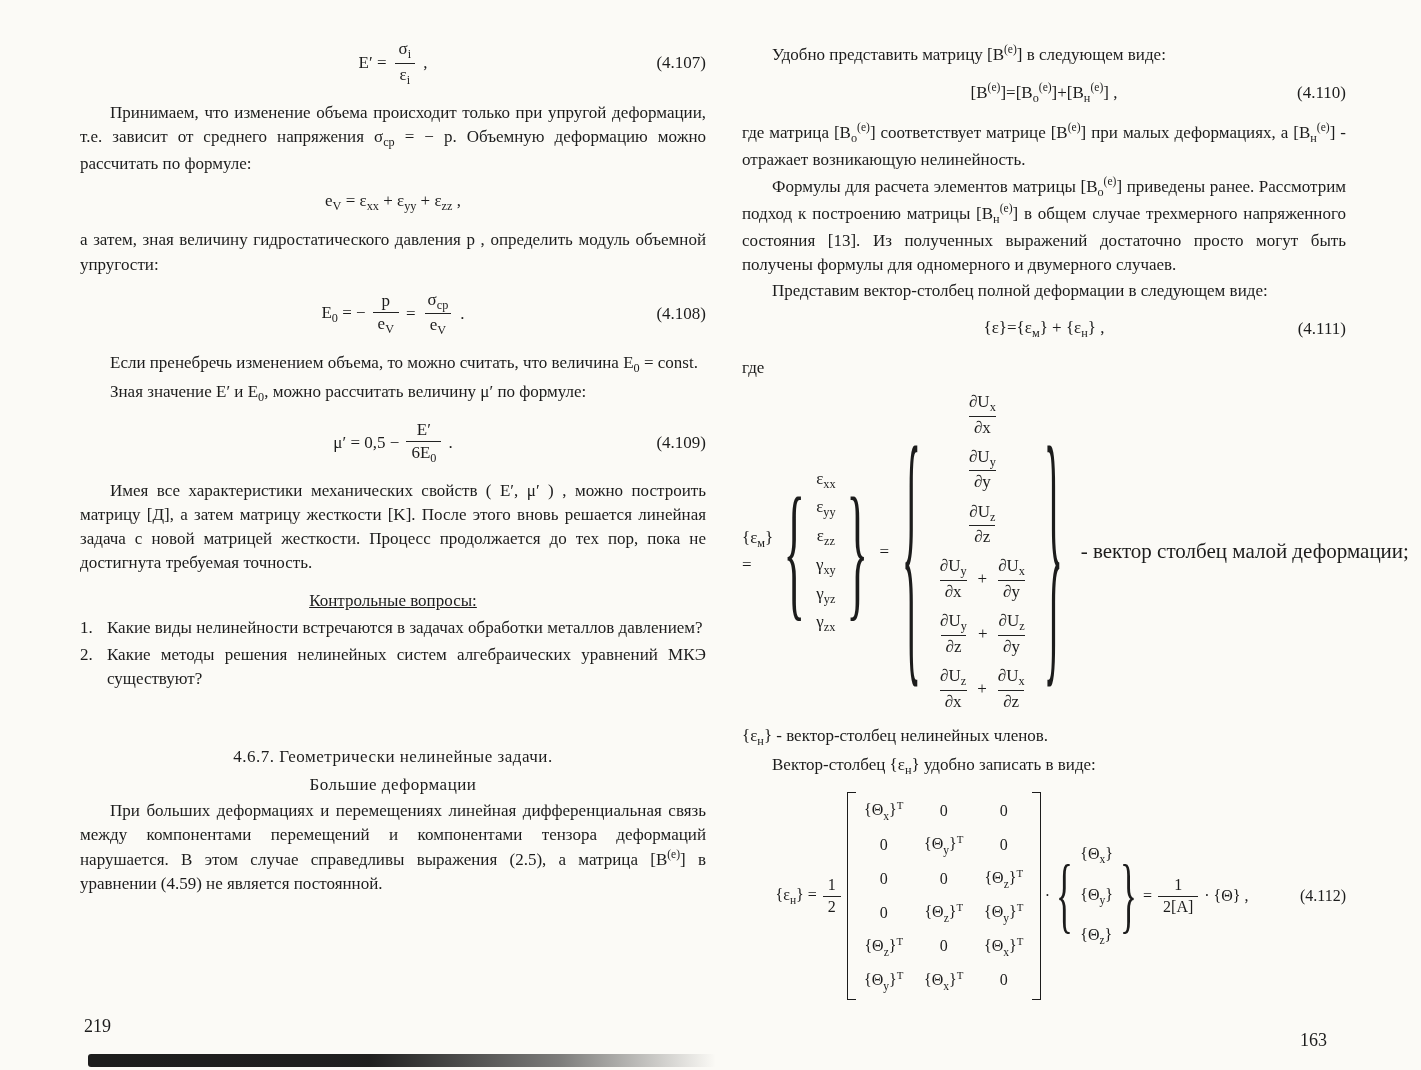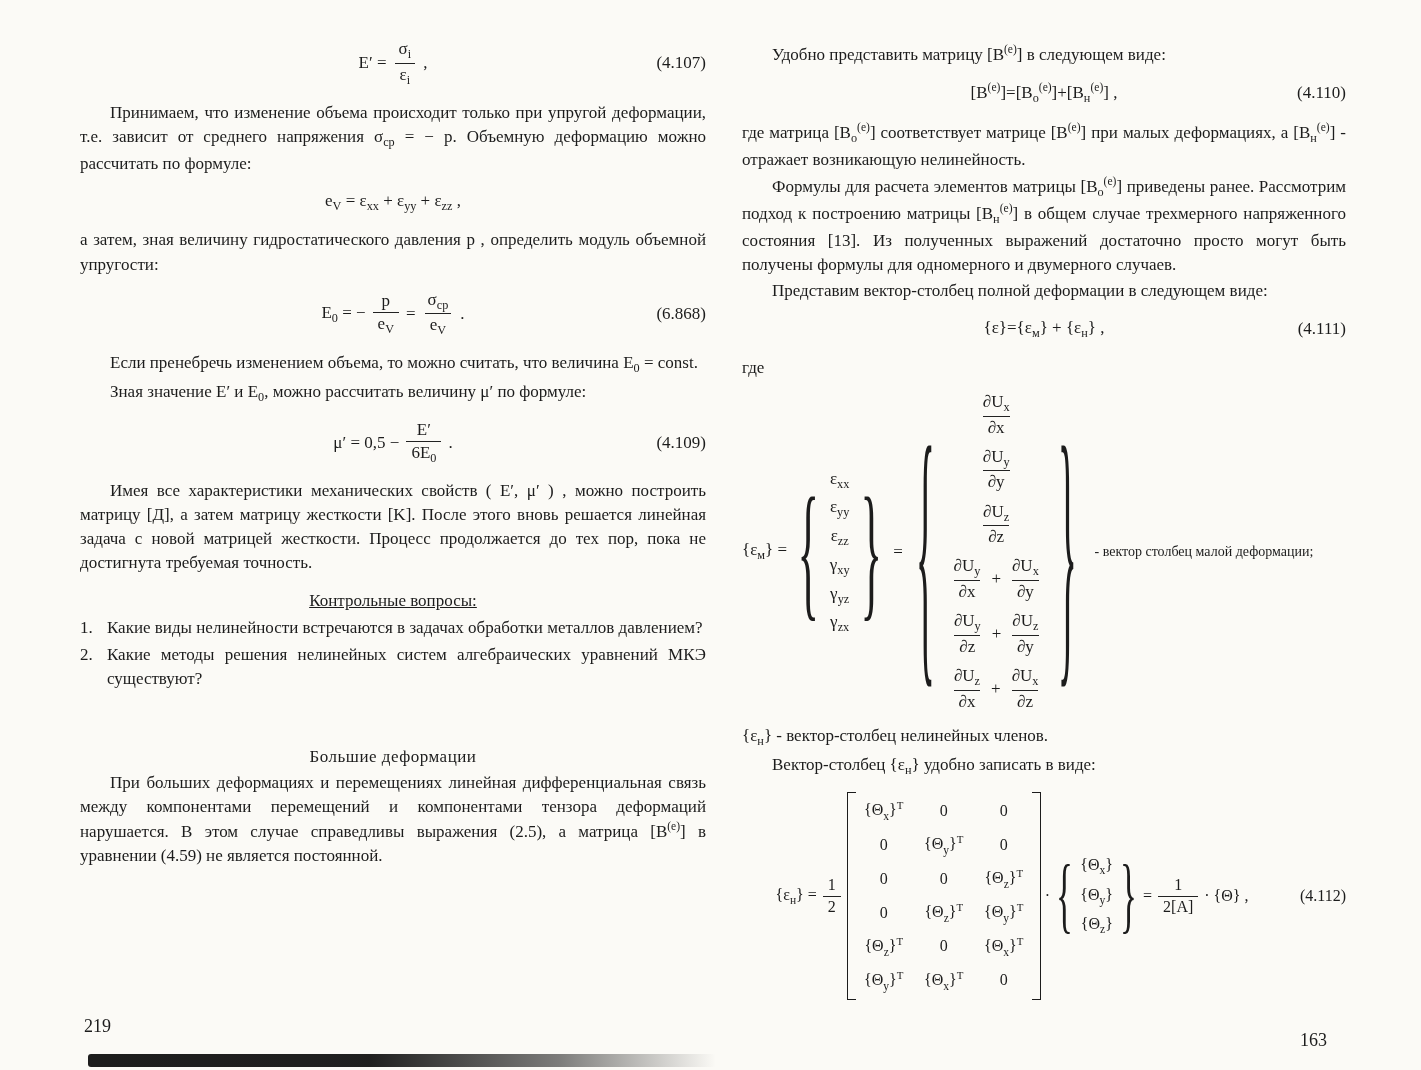--- a/index.html
+++ b/index.html
@@ -53,26 +53,26 @@
 
   .vb { display: inline-block; line-height: 1; font-family: "Liberation Serif", serif; font-weight: 400; transform-origin: 50% 50%; }
 
   .matrix { display: flex; align-items: stretch; }
   .mb { width: 8px; flex: none; }
   .mb-l { border: 1.6px solid #1c1c1c; border-right: none; }
   .mb-r { border: 1.6px solid #1c1c1c; border-left: none; }
   .mcells { display: grid; grid-template-columns: repeat(3, auto); column-gap: 12px; row-gap: 8px; padding: 6px 4px; align-items: center; }
   .mcells span { min-width: 48px; text-align: center; display: inline-block; }
 
-  .theta-col { display: flex; flex-direction: column; gap: 5px; align-items: flex-end; padding: 0 1px; }
+  .theta-col { display: flex; flex-direction: column; gap: 16px; align-items: flex-start; padding: 0 1px; }
 
   .eq112 { font-size: 16px; }
   .eq112 .eq-body { gap: 4px; }
 
-  .caption-inline { margin-left: 8px; white-space: nowrap; font-size: 14px; }
+  .caption-inline { margin-left: 8px; white-space: nowrap; font-size: 21px; }
 
   .pagenum { position: absolute; font-size: 18px; }
   .pagenum-left  { left: 84px; top: 1016px; }
   .pagenum-right { left: 1300px; top: 1030px; }
 
   .scan-strip {
     position: absolute; left: 88px; top: 1054px; width: 628px; height: 13px;
     background: linear-gradient(90deg, rgba(10,10,10,0.92) 0%, rgba(20,20,20,0.95) 45%, rgba(40,40,40,0.6) 75%, rgba(60,60,60,0) 100%);
     border-radius: 3px;
   }
@@ -117,21 +117,21 @@
           <span class="num">p</span>
           <span class="den">e<sub>V</sub></span>
         </span>
         <span>=</span>
         <span class="frac">
           <span class="num">σ<sub>ср</sub></span>
           <span class="den">e<sub>V</sub></span>
         </span>
         <span>.</span>
       </span>
-      <span class="eq-tag">(6.868)</span>
+      <span class="eq-tag">(4.108)</span>
     </div>
 
     <p>Если пренебречь изменением объема, то можно считать, что величина  E<sub>0</sub> = const.</p>
     <p>Зная значение  E′ и  E<sub>0</sub>, можно рассчитать величину  μ′  по формуле:</p>
 
     <div class="equation">
       <span class="eq-spacer"></span>
       <span class="eq-body">
         <span>μ′ = 0,5 −</span>
         <span class="frac">
@@ -153,20 +153,21 @@
       <span class="qnum">1.</span>
       <span class="qtext">Какие виды нелинейности встречаются в задачах обработки металлов давлением?</span>
     </div>
     <div class="qitem">
       <span class="qnum">2.</span>
       <span class="qtext">Какие методы решения нелинейных систем алгебраических уравнений МКЭ существуют?</span>
     </div>
 
     <div class="gap-section"></div>
 
+    <p class="centered section-title">4.6.7.  Геометрически  нелинейные  задачи.</p>
     <p class="centered section-title">Большие  деформации</p>
 
     <p>При больших деформациях и перемещениях линейная дифференциальная связь между компонентами перемещений и компонентами тензора деформаций нарушается. В этом случае справедливы выражения (2.5), а матрица [B<sup>(е)</sup>] в уравнении (4.59) не является постоянной.</p>
   </div>
 
   <div class="page page-right">
 
     <p>Удобно представить матрицу [B<sup>(e)</sup>]  в следующем виде:</p>
 
     <div class="equation">

